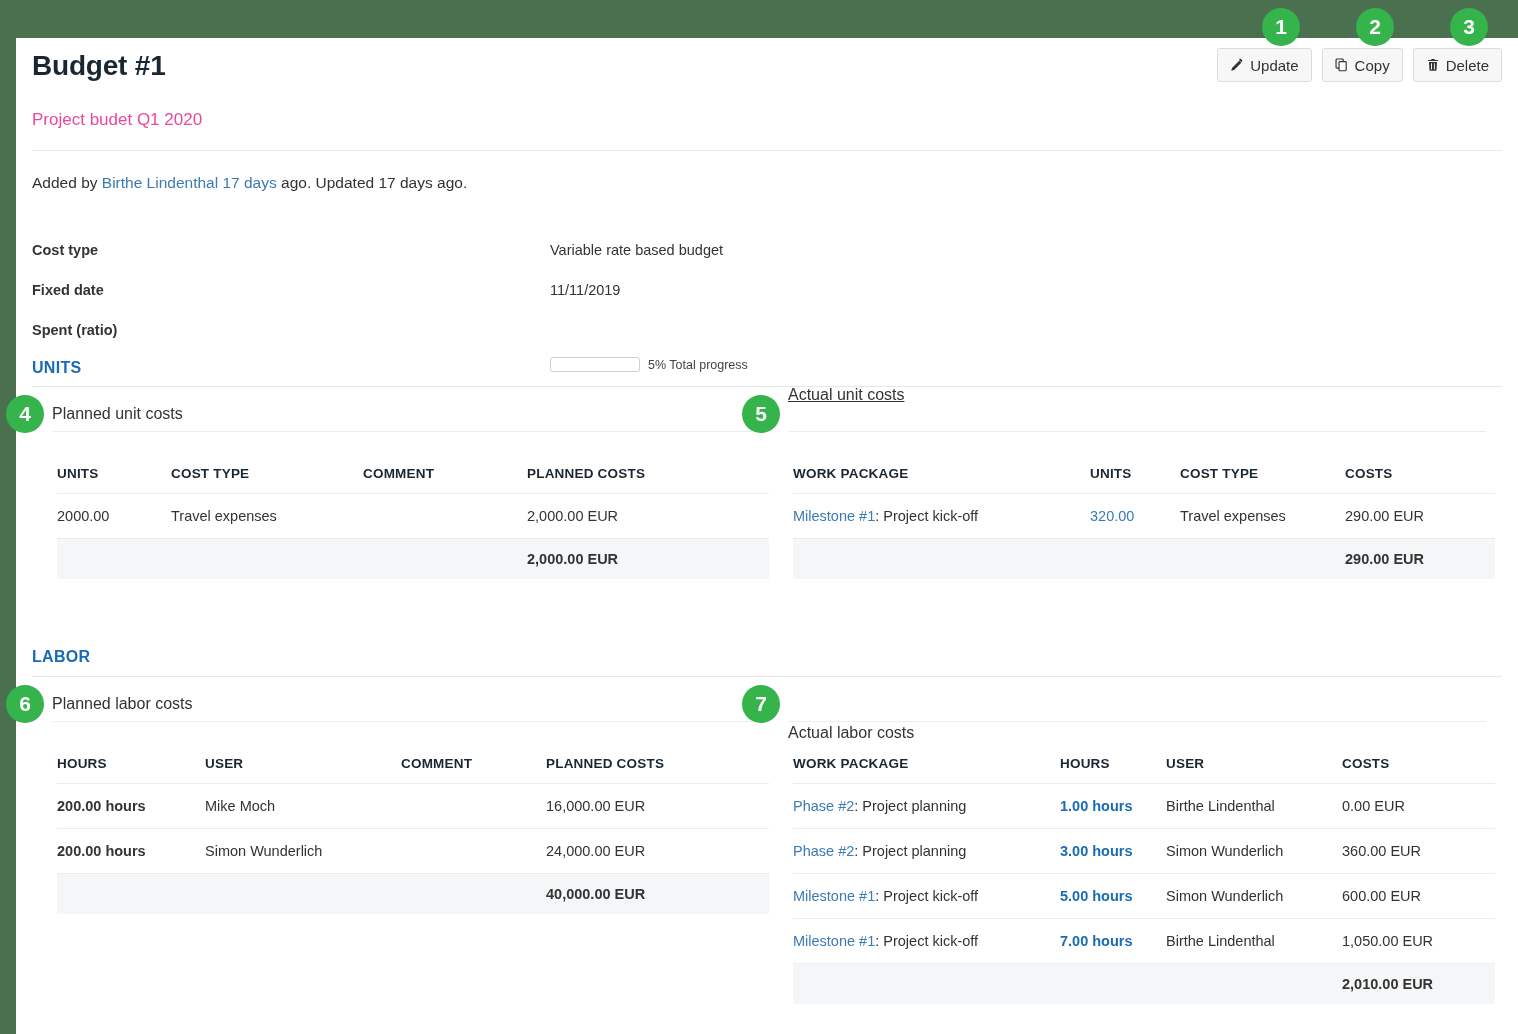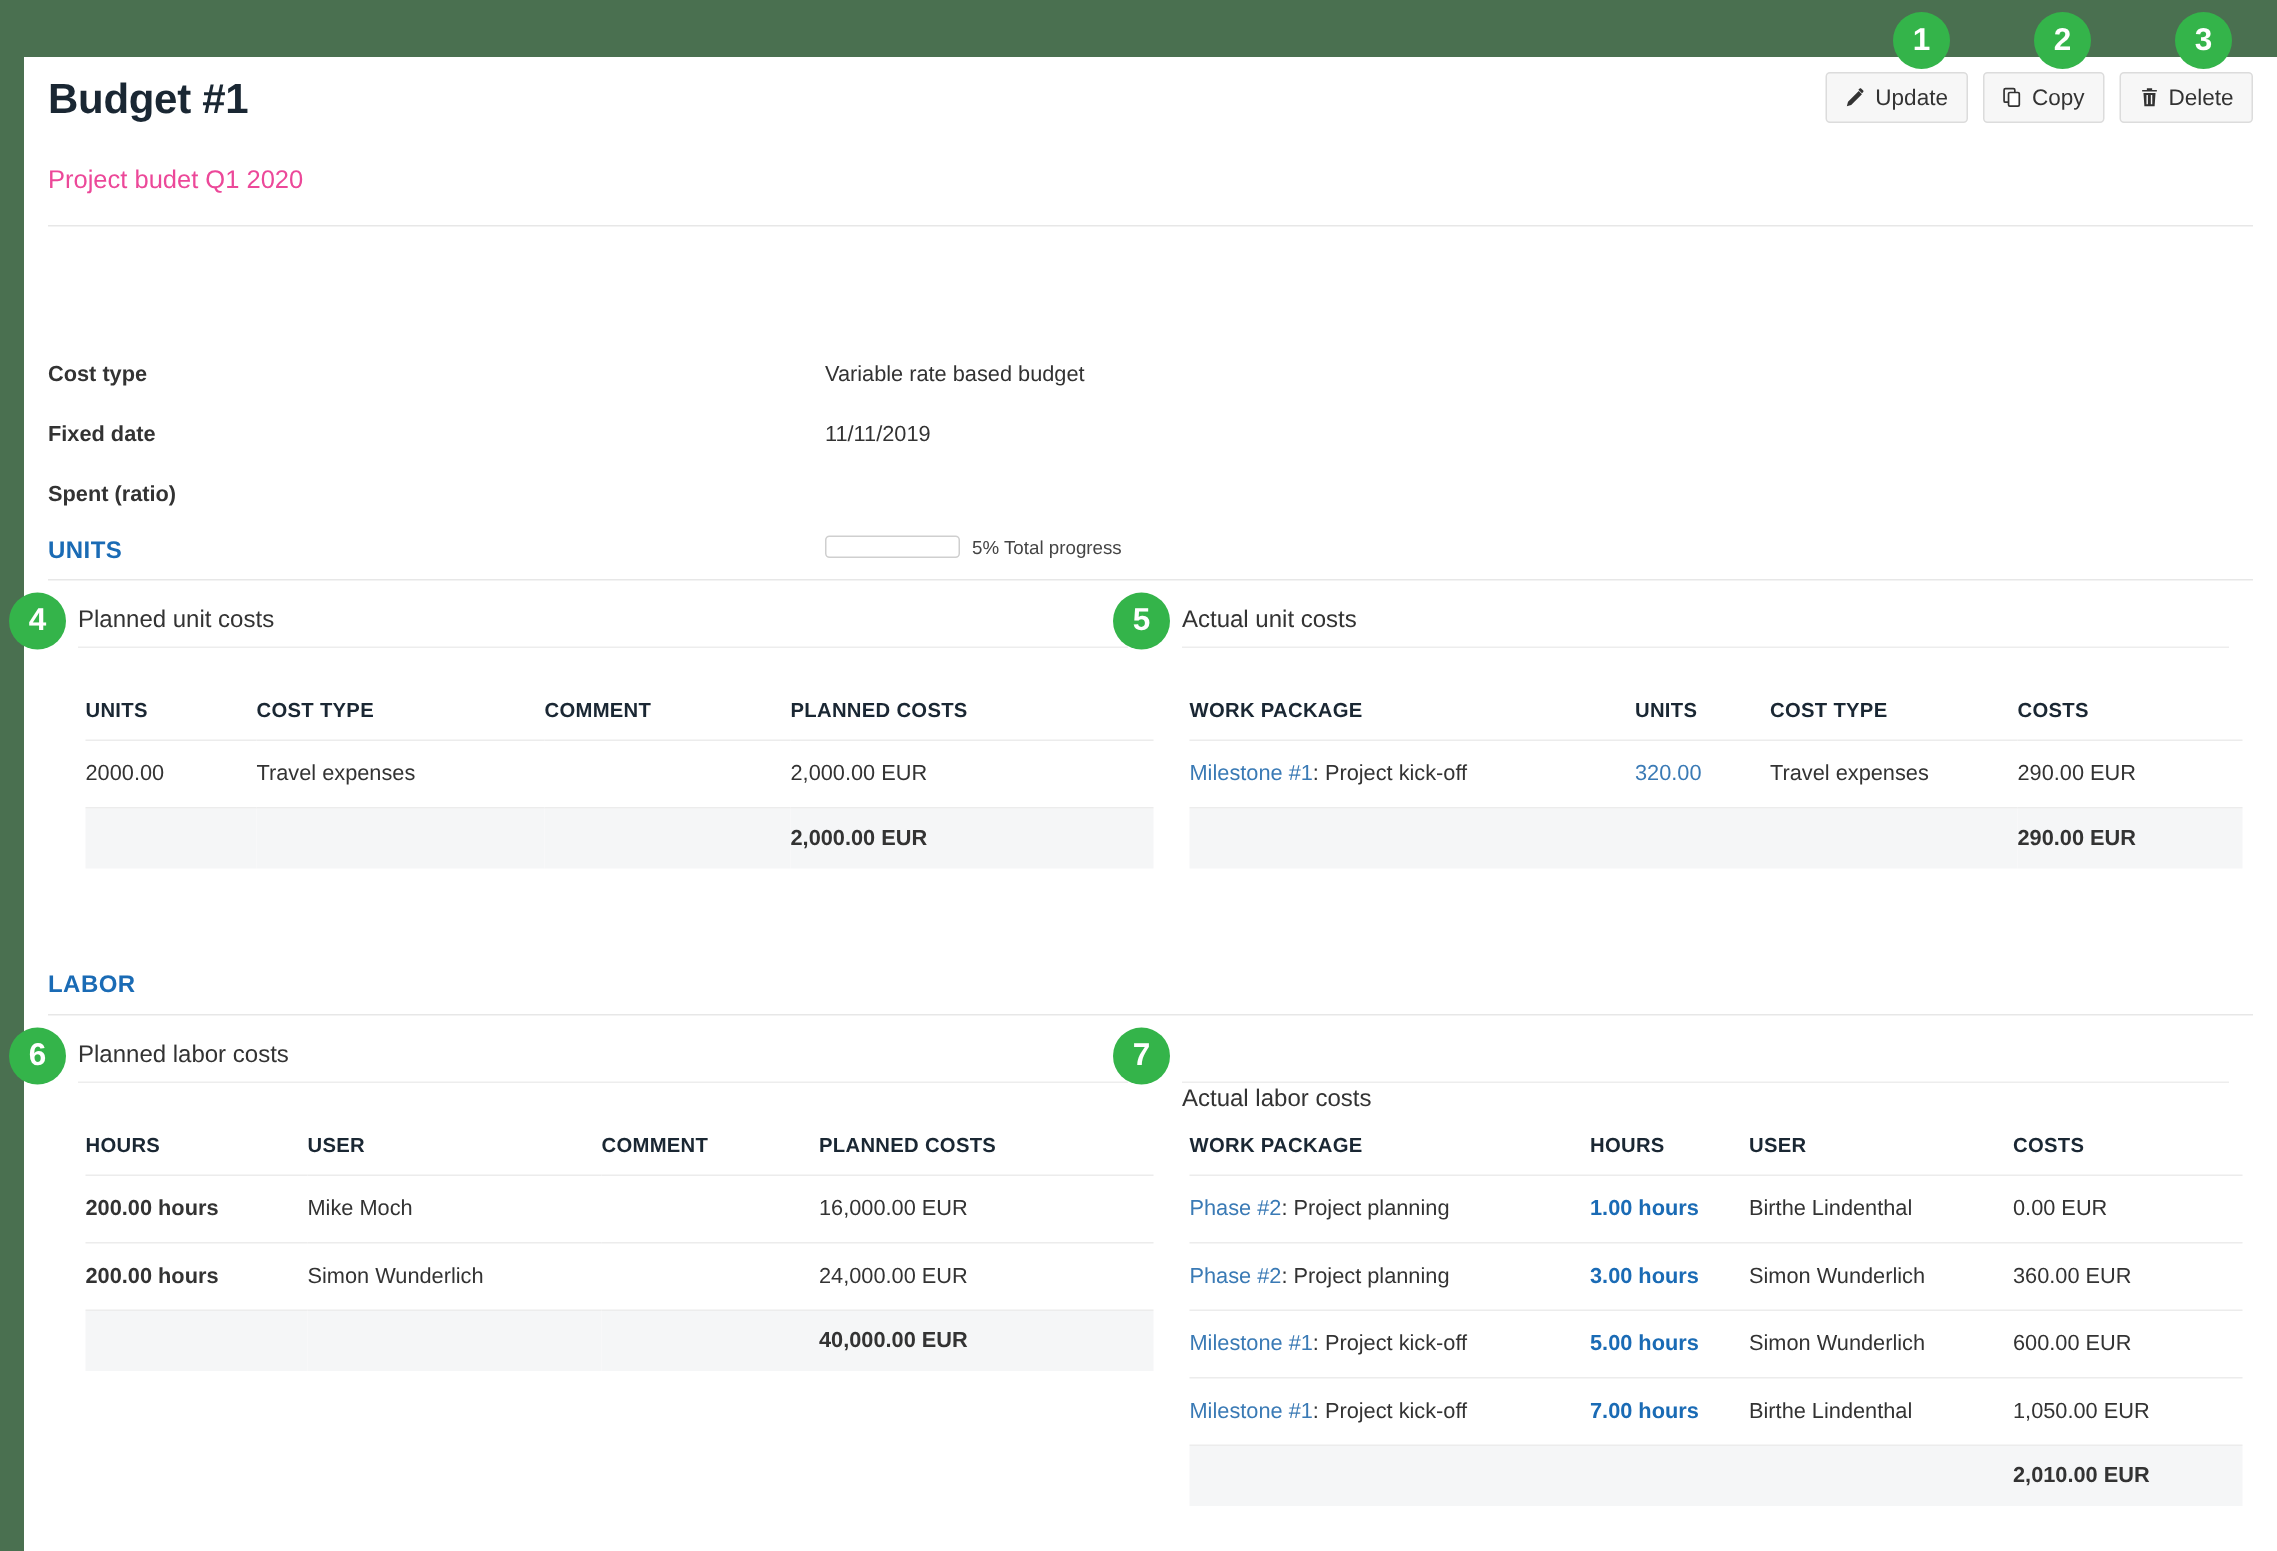--- a/index.html
+++ b/index.html
@@ -225,20 +225,23 @@
           </svg>
         </span>
         <span>Delete</span>
       </div>
     </div>
 
     <div class="subtitle">Project budet Q1 2020</div>
 
     <div class="hr-full"></div>
 
+    <div class="meta">
+      <span>Added by </span><a class="link">Birthe Lindenthal 17 days</a><span> ago. Updated 17 days ago.</span>
+    </div>
 
     <div class="attr-row" style="top:204px;">
       <span class="attr-label">Cost type</span>
       <span class="attr-value">Variable rate based budget</span>
     </div>
 
     <div class="attr-row" style="top:244px;">
       <span class="attr-label">Fixed date</span>
       <span class="attr-value">11/11/2019</span>
     </div>
@@ -283,21 +286,21 @@
         </tr>
         <tr class="total-row">
           <td></td>
           <td></td>
           <td></td>
           <td>2,000.00 EUR</td>
         </tr>
       </tbody>
     </table>
 
-    <div class="subhead" style="left:772px; top:367px;">Actual unit costs</div>
+    <div class="subhead" style="left:772px; top:348px;text-decoration:underline;">Actual unit costs</div>
     <div class="subhead-rule" style="left:772px; top:393px; width:698px;"></div>
 
     <table class="costs" id="tbl-actual-units" style="left:777px; top:428px; width:702px;">
       <colgroup>
           <col style="width:297px">
           <col style="width:90px">
           <col style="width:165px">
           <col style="width:150px">
         </colgroup>
       <thead>

